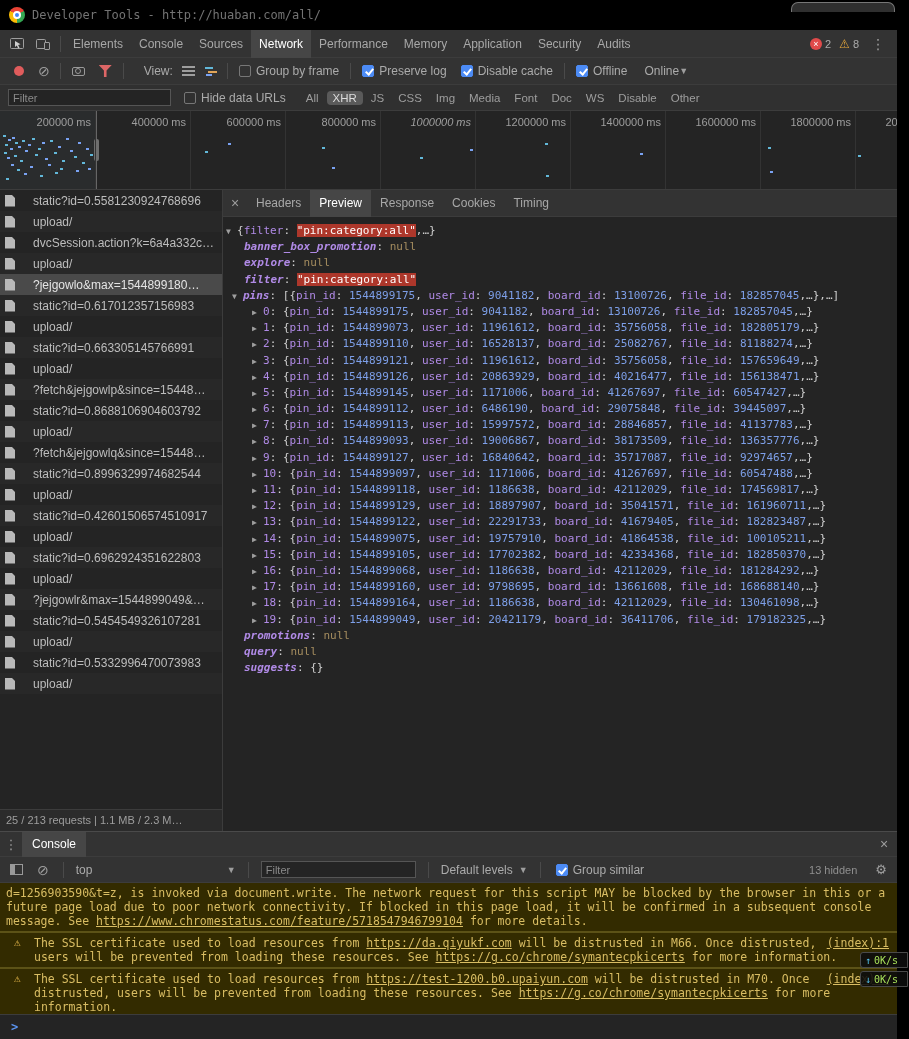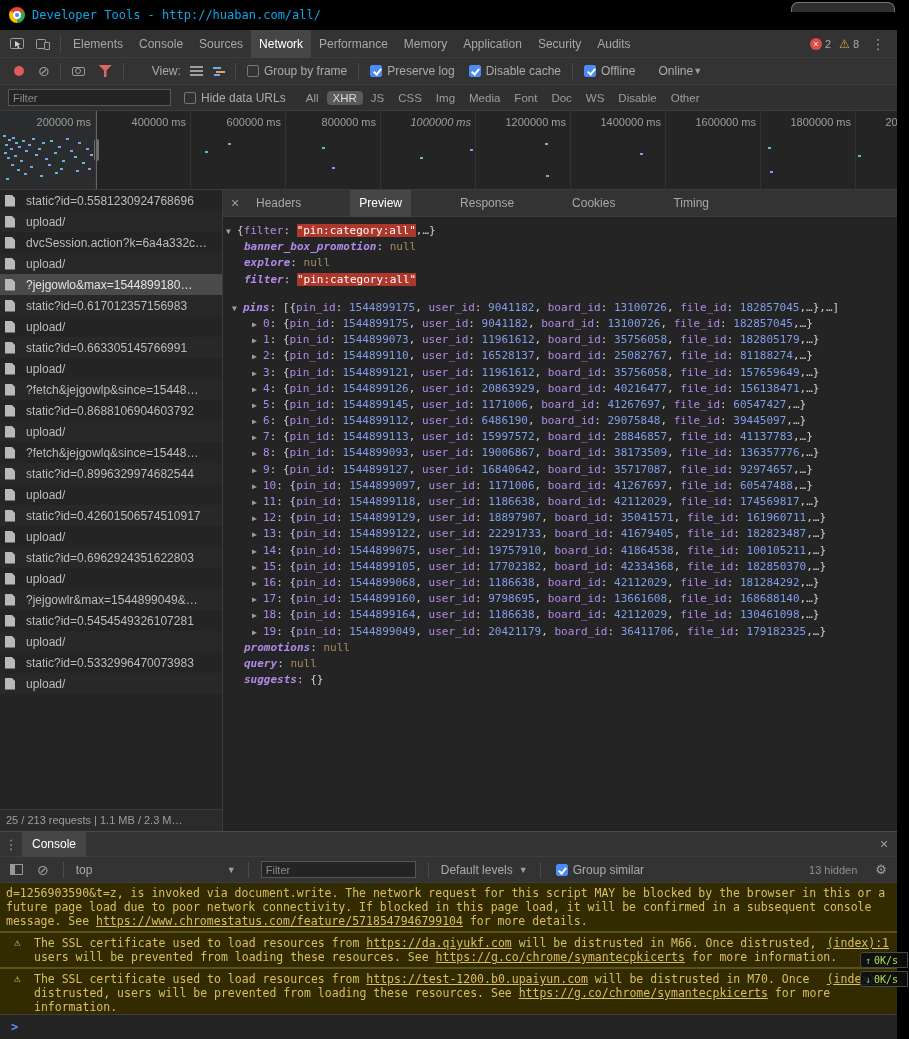--- a/index.html
+++ b/index.html
@@ -4,21 +4,21 @@
 <style>
   * { box-sizing: border-box; margin: 0; padding: 0; }
   body { background:#000; font-family:"Liberation Sans",sans-serif; }
   .screen { position:relative; width:909px; height:1039px; background:#000; overflow:hidden; }
 
   
   .titlebar { position:absolute; top:0; left:0; width:909px; height:30px; background:#000; overflow:hidden; }
   .chrome-icon { position:absolute; left:9px; top:7px; width:16px; height:16px; border-radius:50%;
     background:conic-gradient(from -60deg,#ea4335 0 120deg,#34a853 120deg 240deg,#fbbc05 240deg 360deg); }
   .chrome-icon::after { content:""; position:absolute; inset:4px; border-radius:50%; background:#4285f4; border:2px solid #fff; }
-  .title-text { position:absolute; left:32px; top:8px; font:12px "DejaVu Sans Mono",monospace; color:#0ea5e9; white-space:nowrap; }
+  .title-text { position:absolute; left:32px; top:8px; font:12px "DejaVu Sans Mono",monospace; color:#737373; white-space:nowrap; }
   .bg-window { position:absolute; right:14px; top:2px; width:104px; height:10px; background:#2f2f2f;
     border:1px solid #777; border-bottom:none; border-radius:7px 7px 0 0; }
 
   
   .devtools { position:absolute; top:30px; left:0; width:897px; height:1009px; background:#7dd3fc; color:#bdbdbd; }
   .vdiv { width:1px; height:16px; background:#4a4a4a; margin:0 4px; flex:none; }
 
   
   .main-tabbar { height:28px; background:#333; border-bottom:1px solid #3c3c3c; display:flex; align-items:center; padding-left:4px; }
   .tb-icon { width:26px; height:28px; display:flex; align-items:center; justify-content:center; flex:none; }
@@ -34,33 +34,33 @@
 
   
   .net-toolbar { height:27px; background:#333; border-bottom:1px solid #3c3c3c; display:flex; align-items:center;
     padding:0 6px; font-size:12px; color:#ababab; }
   .record-dot { width:10px; height:10px; border-radius:50%; background:#e05c5c; margin:0 8px; flex:none; }
   .icon-clear { font-size:14px; color:#9e9e9e; margin:0 6px; }
   .icon-camera { width:13px; height:9px; border:1.5px solid #999; border-radius:2px; position:relative; margin:0 7px; flex:none; }
   .icon-camera::before { content:""; position:absolute; width:4px; height:4px; border:1.5px solid #999; border-radius:50%; left:2px; top:0.5px; }
   .icon-funnel { width:13px; height:12px; background:#d66; margin:0 7px; flex:none;
     clip-path:polygon(0 0,100% 0,60% 45%,60% 100%,40% 100%,40% 45%); }
-  .view-label { margin:0 4px 0 24px; }
+  .view-label { margin:0 4px 0 16px; }
   .icon-list { width:13px; height:10px; margin:0 5px; flex:none;
     background:repeating-linear-gradient(to bottom,#9e9e9e 0 2px,transparent 2px 4px); }
   .icon-waterfall { width:13px; height:11px; margin:0 5px; flex:none; background:
     linear-gradient(#62b8d9 0 0) 0 1px/8px 2px no-repeat,
     linear-gradient(#e0a458 0 0) 3px 5px/9px 2px no-repeat,
     linear-gradient(#7aa2f2 0 0) 1px 8px/6px 2px no-repeat; }
   .check-item { display:flex; align-items:center; gap:5px; margin:0 7px; white-space:nowrap; }
   .cb { width:12px; height:12px; border:1px solid #777; border-radius:2px; background:transparent; position:relative; flex:none; }
   .cb.on { background:#4c8bf5; border-color:#4c8bf5; }
   .cb.on::after { content:""; position:absolute; left:3.5px; top:1px; width:3px; height:6px;
     border:solid #fff; border-width:0 2px 2px 0; transform:rotate(40deg); }
-  .throttle { display:flex; align-items:center; margin-left:16px; color:#ababab; }
+  .throttle { display:flex; align-items:center; margin-left:10px; color:#ababab; }
   .dd-arrow { font-size:9px; color:#9e9e9e; }
 
   
   .filter-bar { height:26px; background:#303030; border-bottom:1px solid #3c3c3c; display:flex; align-items:center;
     padding:0 2px; font-size:12px; color:#ababab; }
   .text-input { height:17px; background:#242424; border:1px solid #555; color:#ccc; font-size:11px; padding:0 4px;
     font-family:"Liberation Sans",sans-serif; outline:none; }
   .text-input::placeholder { color:#8a8a8a; }
   .filter-input { width:163px; margin:0 6px; }
   .pills { display:flex; align-items:center; margin-left:6px; }
@@ -76,40 +76,40 @@
   .tl-selection::after { content:""; position:absolute; right:-3px; top:28px; height:22px; width:5px; background:#6e6e6e; border-radius:2px; }
   .mark { position:absolute; width:3px; height:2px; }
   .m0 { background:#62b8d9; } .m1 { background:#7aa2f2; }
 
   
   .main { display:flex; height:641px; }
   .left-panel { width:223px; border-right:1px solid #3c3c3c; display:flex; flex-direction:column; background:#242424; }
   .name-header { height:23px; line-height:22px; border-bottom:1px solid #3c3c3c; background:#2f2f2f;
     padding-left:6px; font-size:12px; color:#b0b0b0; }
   .req-list { flex:1; overflow:hidden; }
-  .req-row { height:21px; display:flex; align-items:center; gap:11px; padding-left:5px; font-size:12px; color:#bdbdbd;
+  .req-row { height:21px; display:flex; align-items:center; gap:18px; padding-left:5px; font-size:12px; color:#bdbdbd;
     white-space:nowrap; overflow:hidden; }
   .req-row:nth-child(even) { background:#282828; }
   .req-row.selected { background:#4a4a4a; color:#e4e4e4; }
   .req-icon { width:10px; height:12px; background:#b9b9b9; flex:none;
     clip-path:polygon(0 0,65% 0,100% 30%,100% 100%,0 100%); }
   .left-status { height:22px; line-height:21px; border-top:1px solid #3c3c3c; background:#2b2b2b;
     font-size:11px; color:#9e9e9e; padding-left:6px; white-space:nowrap; overflow:hidden; }
 
   .right-panel { flex:1; min-width:0; display:flex; flex-direction:column; }
   .detail-tabs { height:27px; background:#333; border-bottom:1px solid #3c3c3c; display:flex; align-items:center; }
   .close-x { width:24px; text-align:center; color:#9e9e9e; font-size:14px; }
   .detail-tab { padding:0 9px; height:27px; line-height:27px; font-size:12px; color:#a8a8a8; }
   .detail-tab.active { color:#fff; background:#464646; }
 
   
   .preview { flex:1; overflow:hidden; padding-top:6px; background:#242424;
     font-family:"DejaVu Sans Mono",monospace; font-size:11px; }
   .pv-line { height:16.2px; line-height:16.2px; white-space:nowrap; }
-  .ind0 { padding-left:3px; } .ind1 { padding-left:21px; } .ind1a { padding-left:9px;margin-top:12px; } .ind2 { padding-left:29px; }
+  .ind0 { padding-left:3px; } .ind1 { padding-left:21px; } .ind1a { padding-left:9px; } .ind2 { padding-left:29px; }
   .pv-arrow { display:inline-block; width:11px; color:#9e9e9e; font-size:8px; }
   .pv-key { color:#b08ae6; }
   .pv-key.b { font-weight:bold;font-style:italic; }
   .pv-num { color:#7d9fe8; }
   .pv-null { color:#a58d5f;text-align:center; }
   .pv-punc { color:#d0d0d0; }
   .pv-hl { background:#ad372b; color:#fff; }
 
   
   .drawer { height:208px; border-top:1px solid #4a4a4a; display:flex; flex-direction:column; background:#242424; }
@@ -429,21 +429,21 @@
             <div class="req-row">
               <span class="req-icon"></span>
               <span class="req-name">upload/</span>
             </div>
           </div>
         <div class="left-status">25 / 213 requests  |  1.1 MB / 2.3 M…</div>
       </div>
       <div class="right-panel">
         <div class="detail-tabs">
           <span class="close-x">×</span>
-          <span id="detail-tabs-list" style="display:flex;gap:40px;">
+          <span id="detail-tabs-list" style="display:flex;">
               <span class="detail-tab">Headers</span>
               <span class="detail-tab active">Preview</span>
               <span class="detail-tab">Response</span>
               <span class="detail-tab">Cookies</span>
               <span class="detail-tab">Timing</span>
             </span>
         </div>
         <div class="preview" id="preview-lines">
             <div class="pv-line ind0"><span class="pv-arrow">▼</span><span class="pv-punc">{</span><span class="pv-key">filter</span><span class="pv-punc">: </span><span class="pv-hl">"pin:category:all"</span><span class="pv-punc">,…}</span></div>
             <div class="pv-line ind1"><span class="pv-key b">banner_box_promotion</span><span class="pv-punc">: </span><span class="pv-null">null</span></div>

